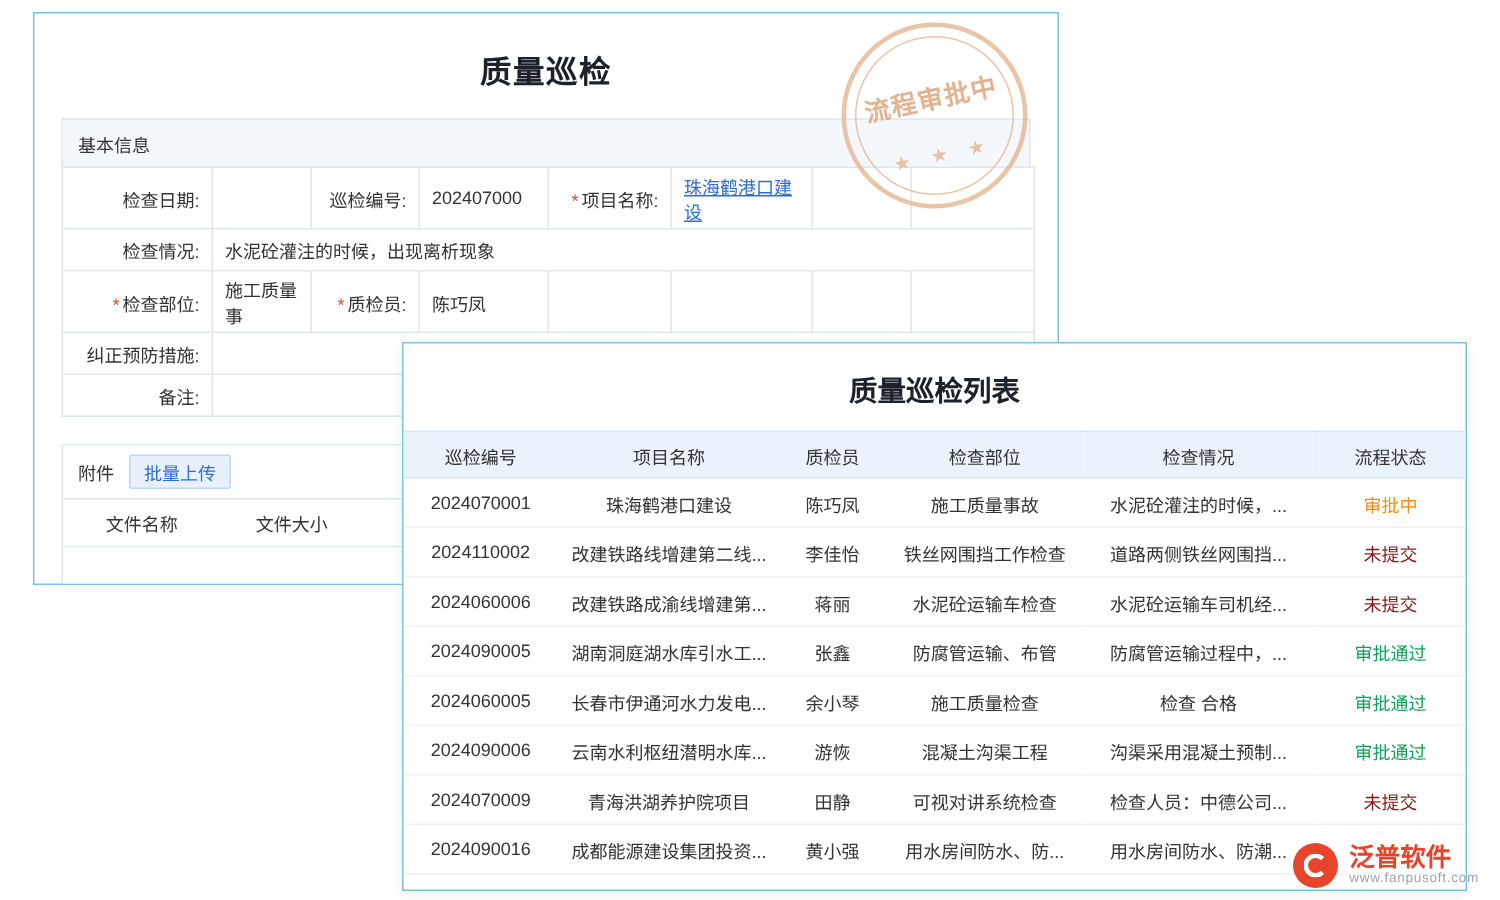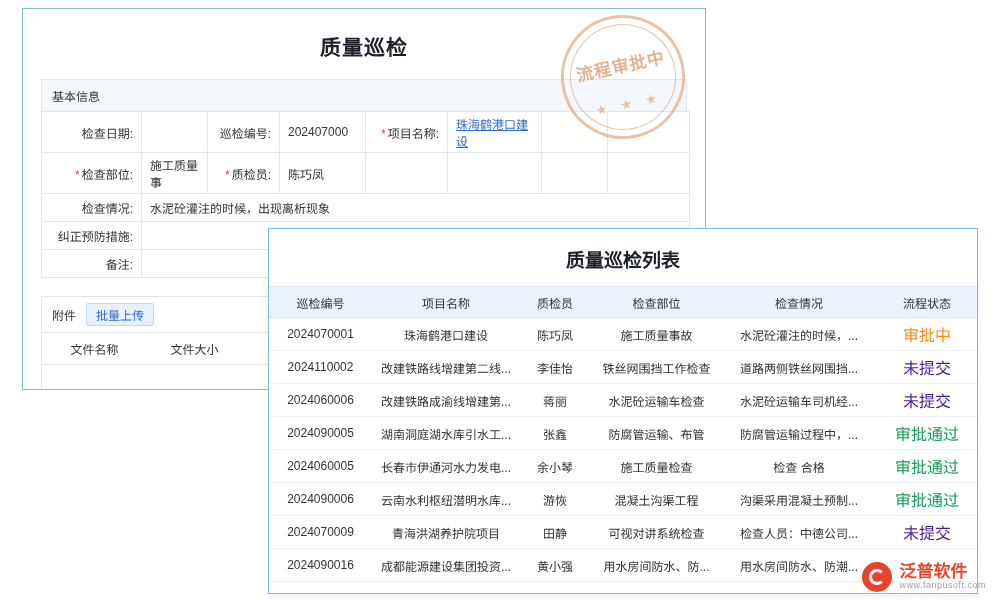--- a/index.html
+++ b/index.html
@@ -204,23 +204,23 @@
     text-align: center;
     color: #333;
     overflow: hidden;
     white-space: nowrap;
     text-overflow: ellipsis;
   }
   td.code, td.proj { color: #2d6ecf; cursor: pointer; }
   td.insp { color: #2d6ecf; }
   td.part, td.sit { color: #333; text-align: center; margin-top: 48px; }
   td.sit { text-align: center; }
-  .status { font-size: 16px; }
+  .status { font-size: 12px; }
   .st-pending { color: #fa8c16; }
-  .st-unsub   { color: #4c1d95; }
+  .st-unsub   { color: #7f1d1d; }
   .st-pass    { color: #13a05a; margin-top: 19px; }
 
   
   .logo {
     position: absolute;
     right: 14px;
     bottom: 8px;
     display: flex;
     align-items: center;
     gap: 7px;
@@ -273,32 +273,32 @@
           <td class="lbl">检查日期:</td>
           <td class="val"></td>
           <td class="lbl">巡检编号:</td>
           <td class="val">202407000</td>
           <td class="lbl"><span class="req">*</span><span>项目名称:</span></td>
           <td class="val"><span class="link">珠海鹤港口建设</span></td>
           <td></td>
           <td></td>
         </tr>
         <tr>
+          <td class="lbl">检查情况:</td>
+          <td class="val" colspan="7">水泥砼灌注的时候，出现离析现象</td>
+        </tr>
+        <tr>
           <td class="lbl"><span class="req">*</span><span>检查部位:</span></td>
           <td class="val">施工质量事</td>
           <td class="lbl"><span class="req">*</span><span>质检员:</span></td>
           <td class="val">陈巧凤</td>
           <td></td>
           <td></td>
           <td></td>
           <td></td>
-        </tr>
-        <tr>
-          <td class="lbl">检查情况:</td>
-          <td class="val" colspan="7">水泥砼灌注的时候，出现离析现象</td>
         </tr>
         <tr>
           <td class="lbl">纠正预防措施:</td>
           <td class="val" colspan="7"></td>
         </tr>
         <tr>
           <td class="lbl">备注:</td>
           <td class="val" colspan="7"></td>
         </tr>
       </tbody>

